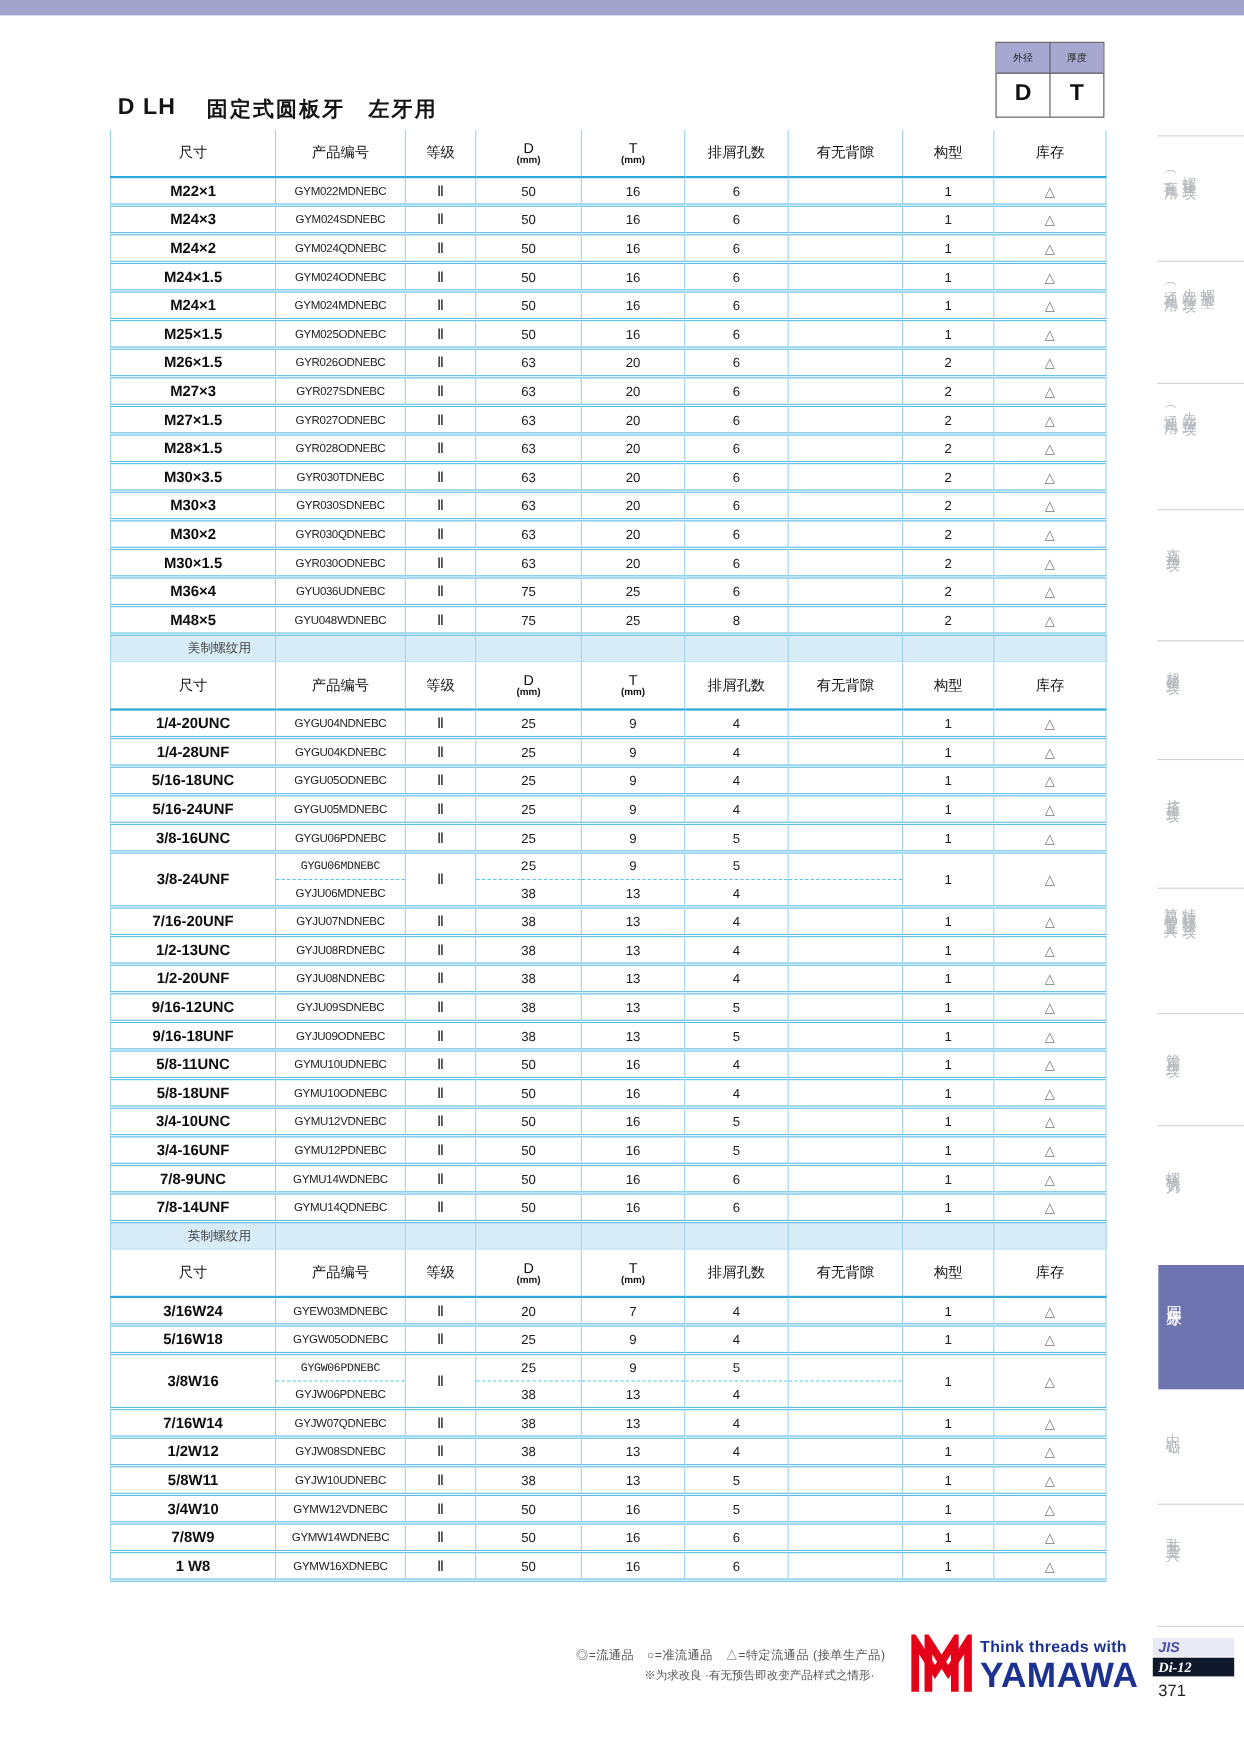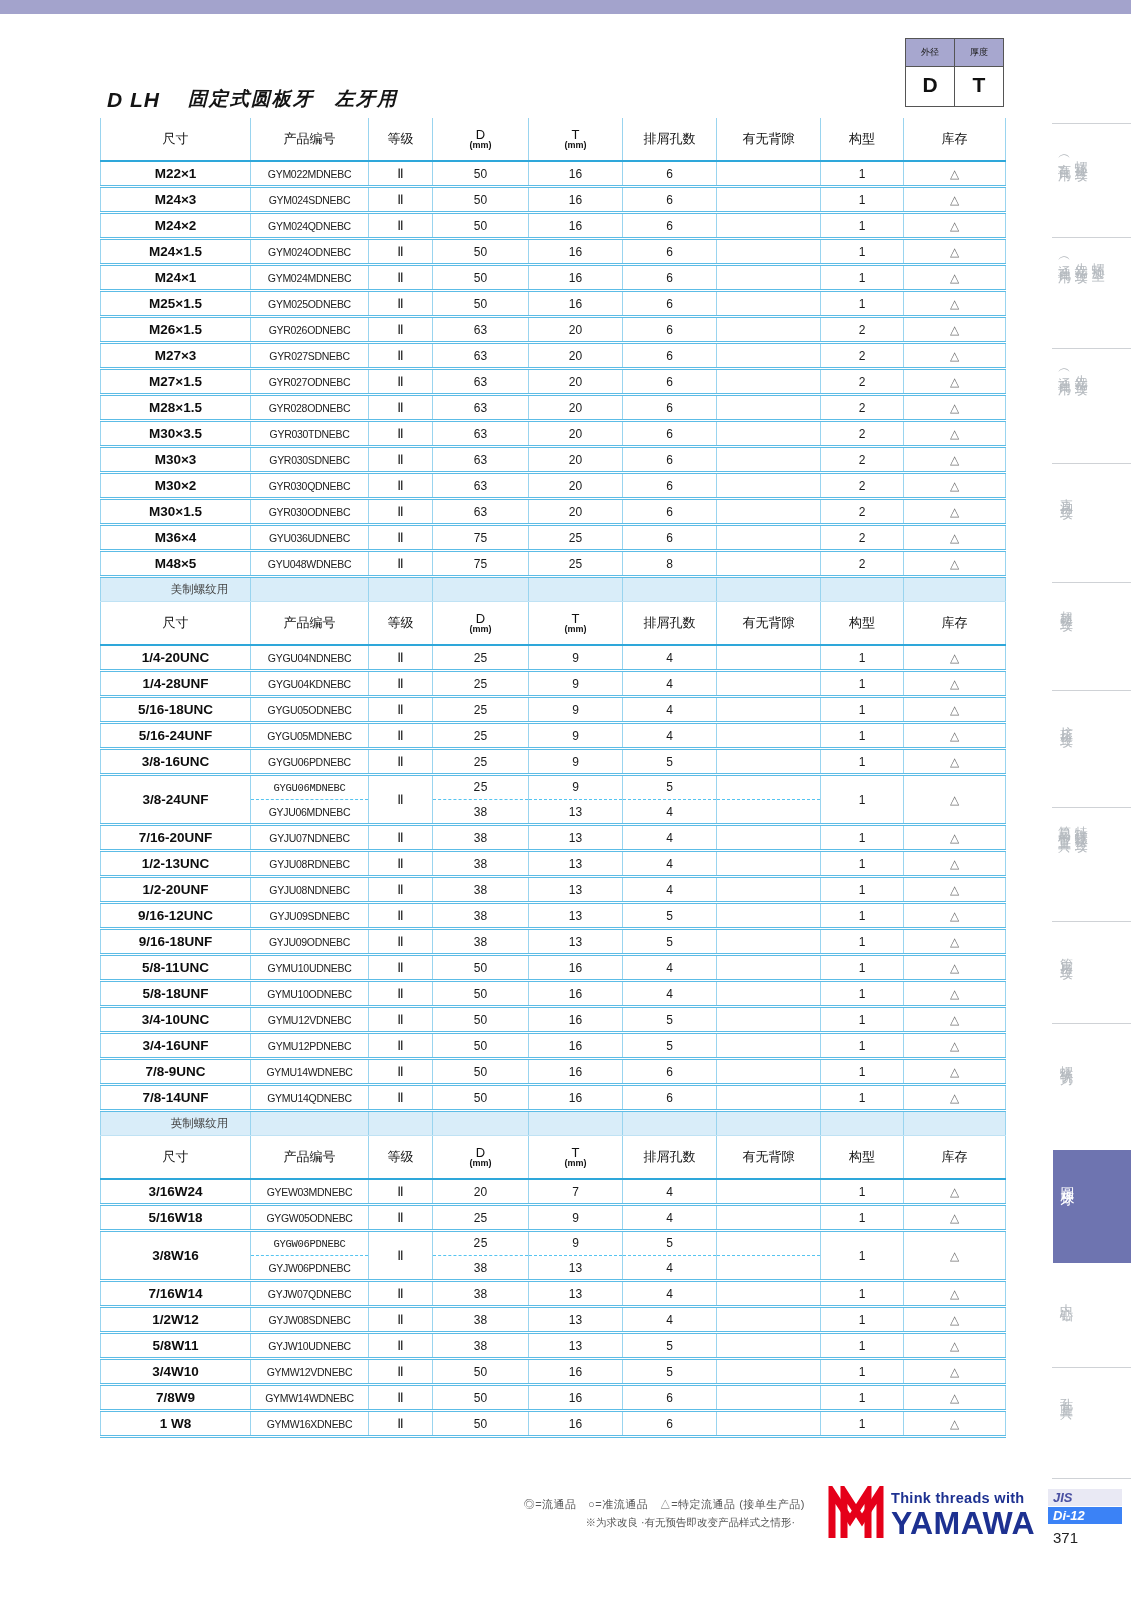--- a/index.html
+++ b/index.html
@@ -13,21 +13,21 @@
   
   .dt-box{position:absolute;left:905px;top:38px;width:97px;border:1px solid #555;background:#fff;}
   .dt-row{display:flex;}
   .dt-hd{flex:1;background:#a7a7cf;border-bottom:1px solid #555;font-size:9px;color:#222;
          text-align:center;padding:7px 0;}
   .dt-hd + .dt-hd{border-left:1px solid #555;}
   .dt-val{flex:1;font-size:21px;font-weight:bold;color:#111;text-align:center;padding:6px 0 9px;}
   .dt-val + .dt-val{border-left:1px solid #555;}
 
   
-  .page-title{position:absolute;left:107px;top:86px;color:#141414;display:flex;align-items:flex-end;font-style:italic;}
+  .page-title{position:absolute;left:107px;top:86px;color:#141414;display:flex;align-items:flex-start;}
   .title-code{font-size:21px;font-weight:bold;letter-spacing:1px;}
   .title-text{font-size:19px;font-weight:bold;margin-left:28px;letter-spacing:2px;}
 
   
   .catalog{position:absolute;left:100px;top:118px;}
   table{border-collapse:collapse;table-layout:fixed;width:905px;}
   td,th{padding:0;text-align:center;vertical-align:middle;
         border-left:1px solid #99d4ef;border-right:1px solid #99d4ef;}
   tr.head-row th{height:42px;border-bottom:2px solid #2ea7da;background:#fff;}
   .h-label{font-size:13px;font-weight:normal;color:#111;line-height:1.05;}
@@ -57,22 +57,22 @@
   .sb-10{left:1057px;top:1293px;}
   .sb-11{left:1057px;top:1388px;}
   .sb-active-block{position:absolute;left:1053px;top:1150px;width:78px;height:113px;background:#6e74b0;}
   .sb-active-text{position:absolute;left:6px;top:26px;writing-mode:vertical-rl;color:#ffffff;
                   font-size:14px;letter-spacing:3px;}
 
   
   .jis{position:absolute;left:1048px;top:1489px;width:74px;}
   .jis-std{background:#e9e9f4;color:#4a50a2;font-weight:bold;font-style:italic;font-size:13px;
            height:17px;line-height:17px;padding-left:5px;}
-  .jis-code{background:#3b82f6;color:#fff;font-weight:bold;font-style:italic;font-size:13px;
-            height:17px;line-height:17px;padding-left:5px;margin-top:1px;}
+  .jis-code{background:#0f172a;color:#fff;font-weight:bold;font-style:italic;font-size:13px;
+            height:17px;line-height:17px;padding-left:5px;margin-top:1px;font-family:Liberation Serif, serif;}
   .jis-num{color:#222;font-size:15px;padding-left:5px;margin-top:5px;}
 
   
   .legend{position:absolute;left:455px;top:1497px;width:350px;text-align:right;color:#555;}
   .legend-l1{font-size:11px;letter-spacing:0.5px;}
   .legend-l2{font-size:10.5px;margin-top:4px;padding-right:10px;}
   .logo{position:absolute;left:826px;top:1486px;display:flex;align-items:center;}
   .logo-text{margin-left:5px;}
   .logo-tagline{color:#1d3191;font-size:14.5px;font-weight:bold;letter-spacing:0.3px;}
   .logo-brand{color:#1d3191;font-size:32px;font-weight:bold;letter-spacing:0.5px;line-height:1;margin-top:1px;}

